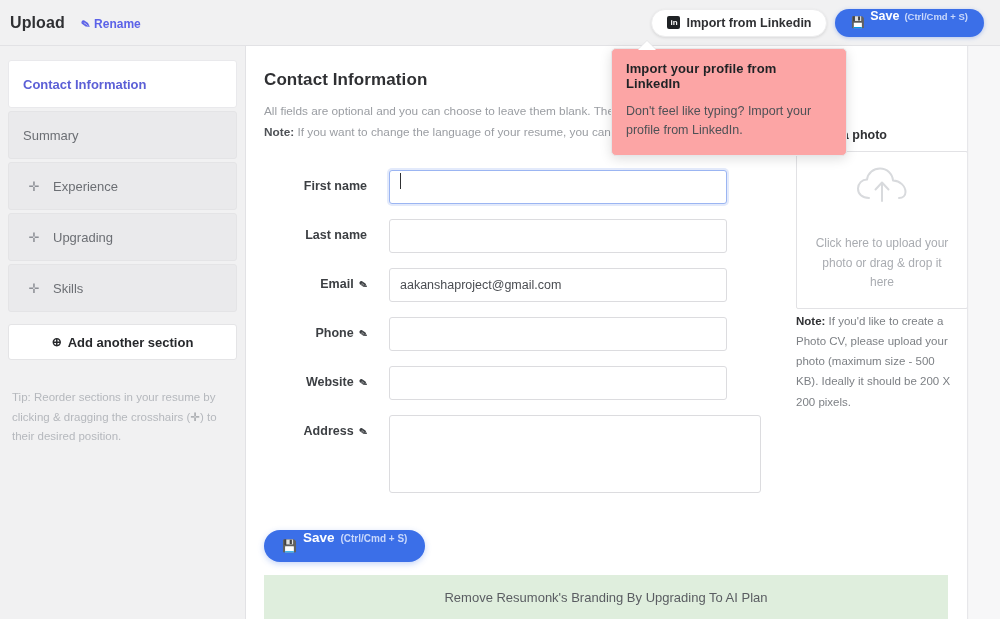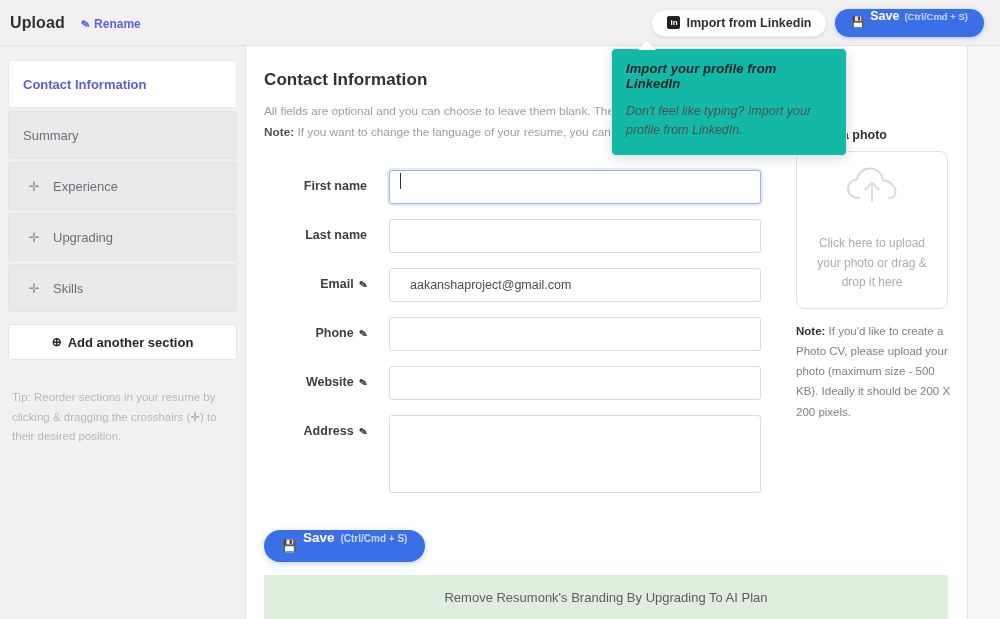--- a/index.html
+++ b/index.html
@@ -62,27 +62,26 @@
     box-shadow: 0 1px 4px rgba(59,111,232,.35);
   }
   .btn-save .save-ico { font-size: 11px; align-self: center; }
   .btn-save .save-lbl { font-size: 12.5px; font-weight: bold; }
   .btn-save .save-hint { font-size: 9.5px; color: #c9d8fb; font-weight: bold; }
 
   
   .tooltip {
     position: absolute; left: 611px; top: 48px;
     width: 236px;
-    background: #14b8a6;
+    background: #fca5a5;
     border: 1px solid #e6e6e8;
     border-radius: 5px;
     box-shadow: 0 3px 12px rgba(0,0,0,.13);
     padding: 12px 14px 14px 14px;
     z-index: 40;
-    font-style: italic;
   }
   .tooltip:before, .tooltip:after {
     content: ""; position: absolute; left: 26px; width: 0; height: 0;
     border-left: 9px solid transparent; border-right: 9px solid transparent;
   }
   .tooltip:before { top: -9px; border-bottom: 9px solid #e6e6e8; }
   .tooltip:after  { top: -8px; border-bottom: 9px solid #ffffff; }
   .tooltip-title {
     font-size: 13px; font-weight: bold; color: #1f2225;
     margin-bottom: 11px; letter-spacing: .1px;
@@ -160,25 +159,25 @@
   .form-wrap { margin-top: 28px; padding-left: 18px; }
   .frow { display: flex; align-items: flex-start; margin-bottom: 15px; }
   .flabel {
     width: 125px; text-align: right; padding-right: 22px;
     font-size: 12.5px; font-weight: bold; color: #3c3f43;
     padding-top: 9px;
     display: flex; justify-content: flex-end; align-items: center; gap: 5px;
   }
   .flabel .pencil { font-size: 10px; color: #3c3f43; transform: rotate(-10deg); }
   .finput {
-    width: 372px; height: 34px;
+    width: 338px; height: 34px;
     border: 1px solid #dcdcdf; border-radius: 3px;
     background: #fff;
     font-size: 12.5px; color: #4a4d52;
-    padding: 0 20px;
+    padding: 0 10px;
     font-family: "Liberation Sans", sans-serif;
     outline: none;
   }
   .finput.focused {
     border: 1px solid #9bb5f2;
     box-shadow: 0 0 0 2px rgba(155,181,242,.28);
   }
   .caret {
     position: absolute; left: 406px; top: 169px;
     width: 1px; height: 16px; background: #2f3033;
@@ -214,33 +213,33 @@
     cursor: pointer;
   }
 
   
   .upload-panel { position: absolute; left: 550px; top: 82px; width: 160px; }
   .upload-title {
     font-size: 12.5px; font-weight: bold; color: #2f3033;
     margin-bottom: 9px;
   }
   .dropzone {
-    width: 152px; height: 158px;
-    border: 1px solid #e2e2e5; border-radius: 8px;
+    width: 172px; height: 158px;
+    border: 1px solid #e2e2e5; border-radius: 2px;
     background: #fff;
     display: flex; flex-direction: column;
     align-items: center; justify-content: center;
     cursor: pointer; padding: 0 12px; gap: 13px;
   }
   .dropzone .dz-text {
     margin-top: 12px;
     font-size: 12px; color: #a9acb1; text-align: center; line-height: 1.65;
   }
   .upload-note {
-    margin-top: 12px;
+    margin-top: 2px;
     font-size: 11.5px; color: #7d8085; line-height: 1.75;
   }
   .upload-note b { color: #2f3033; }
 
   
   .gutter {
     position: absolute; left: 969px; top: 46px;
     width: 31px; height: 573px; background: #f7f7f8;
   }
 </style>

